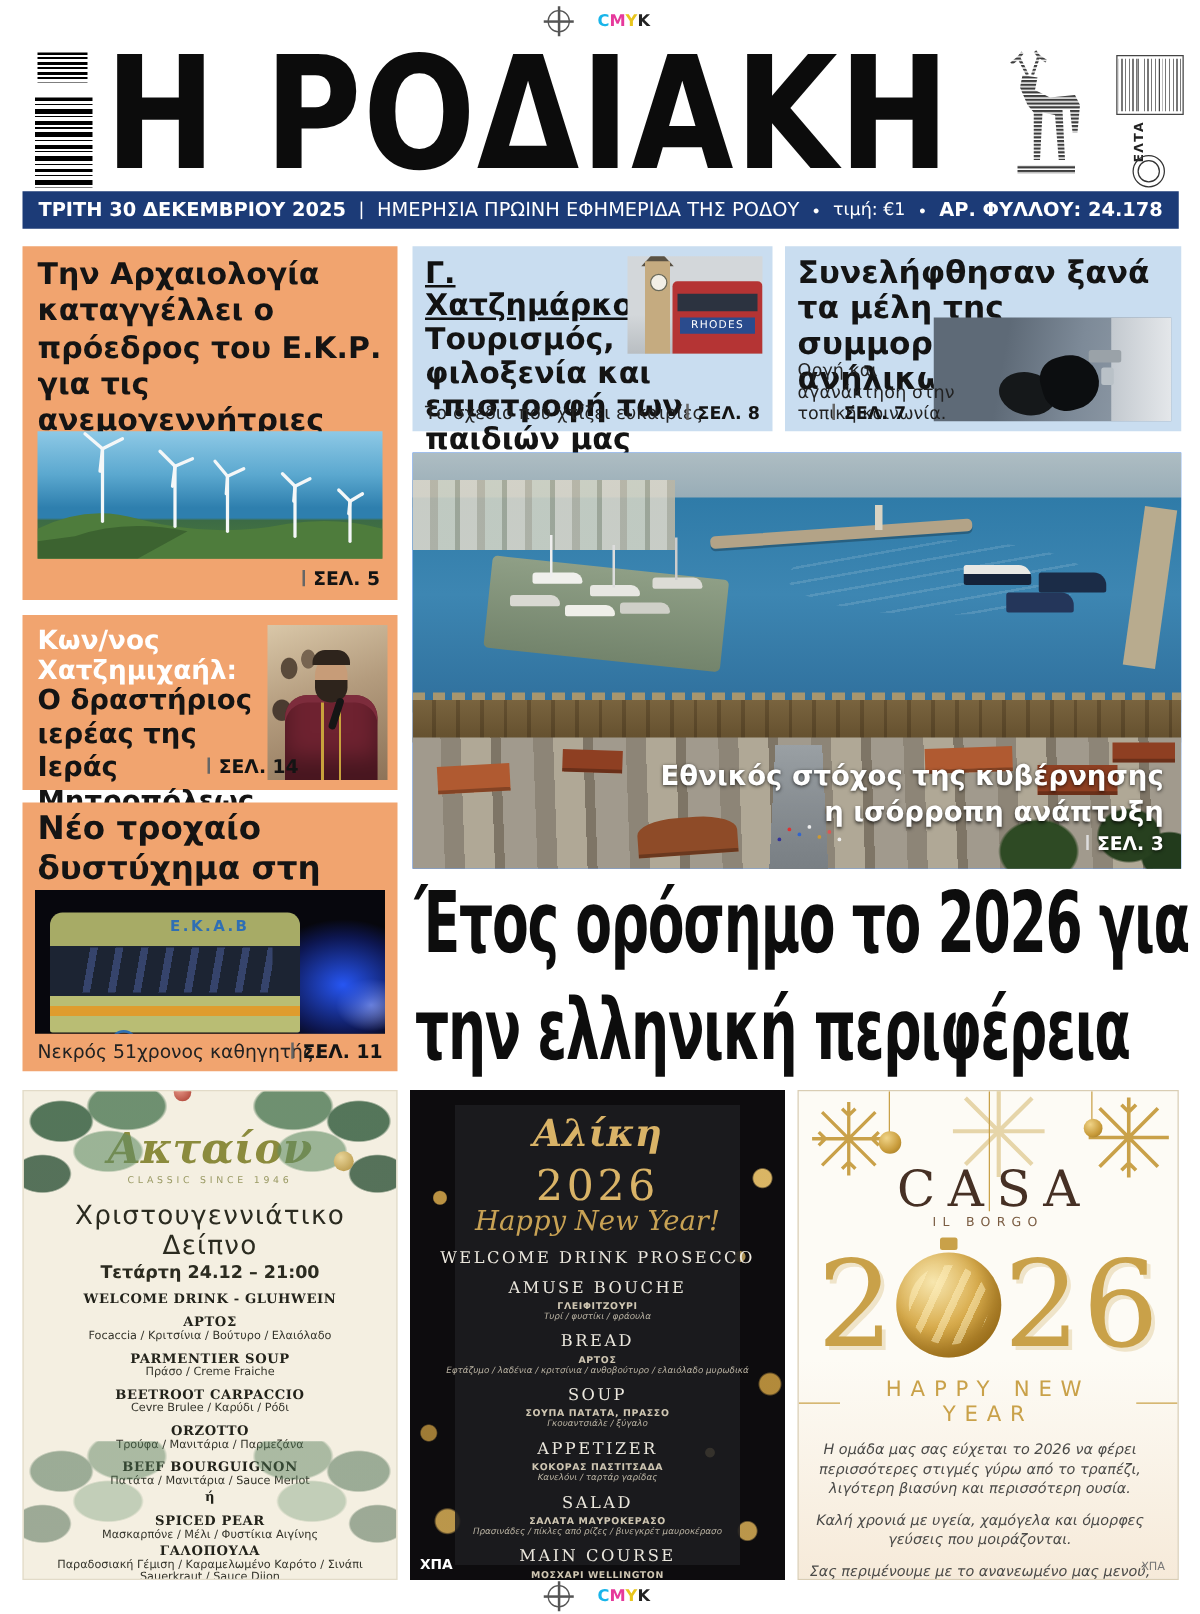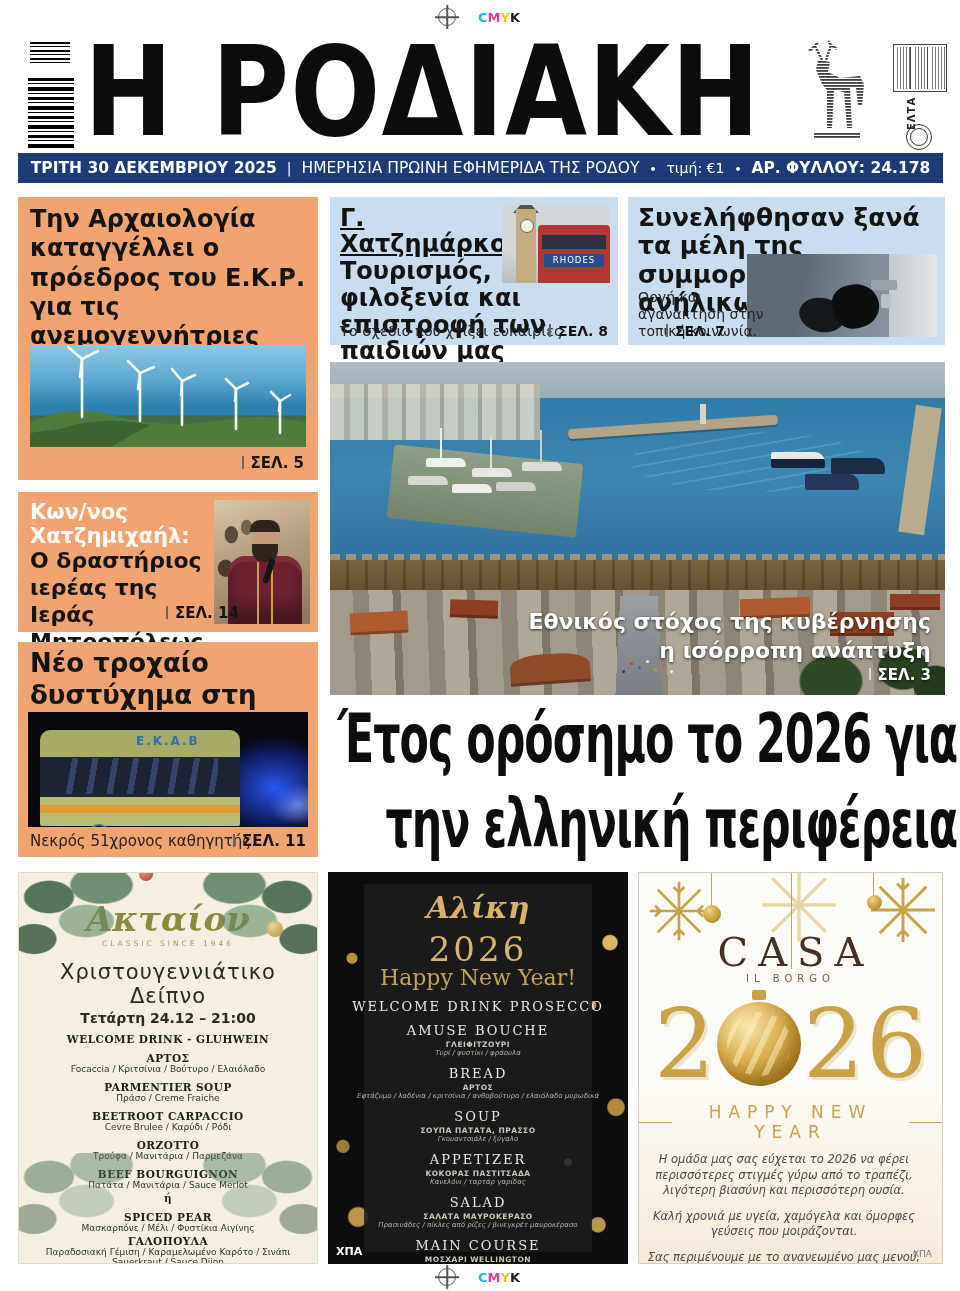--- a/index.html
+++ b/index.html
@@ -132,21 +132,21 @@
   .harbor .roof{position:absolute;background:#b05a31;box-shadow:inset 0 -3px 0 rgba(0,0,0,.25);}
   .harbor .roofd{background:#8e3f22;}
   .harbor .street{position:absolute;left:288px;top:228px;width:42px;height:105px;background:linear-gradient(180deg,#9aa0a4,#777d82);transform:perspective(60px) rotateX(8deg);}
   .harbor .trees{position:absolute;right:0;bottom:0;width:190px;height:70px;background:radial-gradient(40px 34px at 78% 62%,#27401f 0 60%,transparent 65%),radial-gradient(50px 40px at 40% 80%,#2e4a24 0 60%,transparent 65%),radial-gradient(36px 30px at 95% 85%,#223b1c 0 60%,transparent 65%);}
   .harbor .dots{position:absolute;left:300px;top:300px;width:3px;height:3px;border-radius:50%;background:#d33;box-shadow:8px 4px 0 #36c,16px -2px 0 #eee,24px 6px 0 #c93,-8px 8px 0 #339,32px 2px 0 #d55,40px 8px 0 #eee;}
   .harbor .hcap{position:absolute;right:14px;bottom:10px;text-align:right;color:#fff;font-weight:bold;font-size:22px;line-height:1.3;text-shadow:0 1px 3px rgba(0,0,0,.75);}
   .harbor .hcap .pr{font-size:15px;display:block;}
   .harbor .hcap .pr:before{content:"";display:inline-block;width:2px;height:12px;background:#ddd;margin-right:7px;}
 
   
-  .mainhead{left:330px;top:698px;width:615px;height:162px;overflow:visible;text-align:right;}
+  .mainhead{left:330px;top:698px;width:615px;height:162px;overflow:visible;}
   .mainhead .l{display:block;font-weight:800;font-size:42px;white-space:nowrap;transform:scale(1.02,1.62);transform-origin:left center;letter-spacing:-1px;color:#0d0d0d;}
   .mainhead .l1{margin:16px 0 0 2px;}
   .mainhead .l2{margin:36px 0 0 2px;}
 
   
   .ad{box-sizing:border-box;overflow:hidden;}
   
   .aktaion{left:18px;top:872px;width:300px;height:392px;background:#f4efe1;border:1px solid #e2dbc8;text-align:center;}
   .aktaion .fir{position:absolute;width:150px;height:120px;background:
       radial-gradient(40px 26px at 20% 20%,rgba(56,96,66,.85) 0 60%,transparent 65%),
@@ -173,21 +173,21 @@
       radial-gradient(8px 8px at 88% 34%,rgba(240,200,110,.7) 0 50%,transparent 60%),
       radial-gradient(16px 16px at 96% 60%,rgba(220,170,70,.8) 0 50%,transparent 60%),
       radial-gradient(12px 12px at 5% 70%,rgba(220,170,70,.7) 0 50%,transparent 60%),
       radial-gradient(18px 18px at 10% 88%,rgba(230,185,90,.8) 0 50%,transparent 60%),
       radial-gradient(14px 14px at 90% 90%,rgba(230,185,90,.8) 0 50%,transparent 60%),
       radial-gradient(7px 7px at 80% 74%,rgba(250,220,140,.9) 0 50%,transparent 60%),
       #0d0c0e;text-align:center;color:#ddd;}
   .aliki .panel{position:absolute;left:36px;top:12px;width:228px;height:368px;background:rgba(28,28,32,.88);}
   .aliki .logo{font-family:"DejaVu Serif",serif;font-style:italic;font-weight:bold;font-size:30px;color:#d9b367;margin-top:18px;}
   .aliki .year{font-family:"DejaVu Serif",serif;font-size:34px;color:#d9b367;letter-spacing:3px;margin-top:4px;}
-  .aliki .hny{font-family:"DejaVu Serif",serif;font-size:22px;color:#c8a254;margin-top:-4px;}
+  .aliki .hny{font-family:"DejaVu Serif",serif;font-style:italic;font-size:22px;color:#c8a254;margin-top:-4px;}
   .aliki .mh{font-family:"DejaVu Serif",serif;font-size:13px;letter-spacing:2px;color:#ece8de;margin-top:9px;}
   .aliki .ms{font-size:7.5px;font-weight:bold;color:#cfc6b2;margin-top:2px;letter-spacing:.5px;}
   .aliki .md{font-size:7px;font-style:italic;color:#b9b2a2;}
   .aliki .mark{position:absolute;left:8px;bottom:6px;color:#fff;font-size:11px;font-weight:bold;}
 
   
   .casa{left:638px;top:872px;width:305px;height:392px;background:linear-gradient(180deg,#fdfbf5 0 55%,#f6ead9 100%);border:1px solid #d9cdb4;text-align:center;}
   .casa .flake{position:absolute;color:#c9a149;}
   .casa .hangline{position:absolute;width:1px;background:#c9a149;}
   .casa .bauble-s{position:absolute;border-radius:50%;background:radial-gradient(circle at 35% 30%,#f0d488,#c89b3a 60%,#96701f);}

